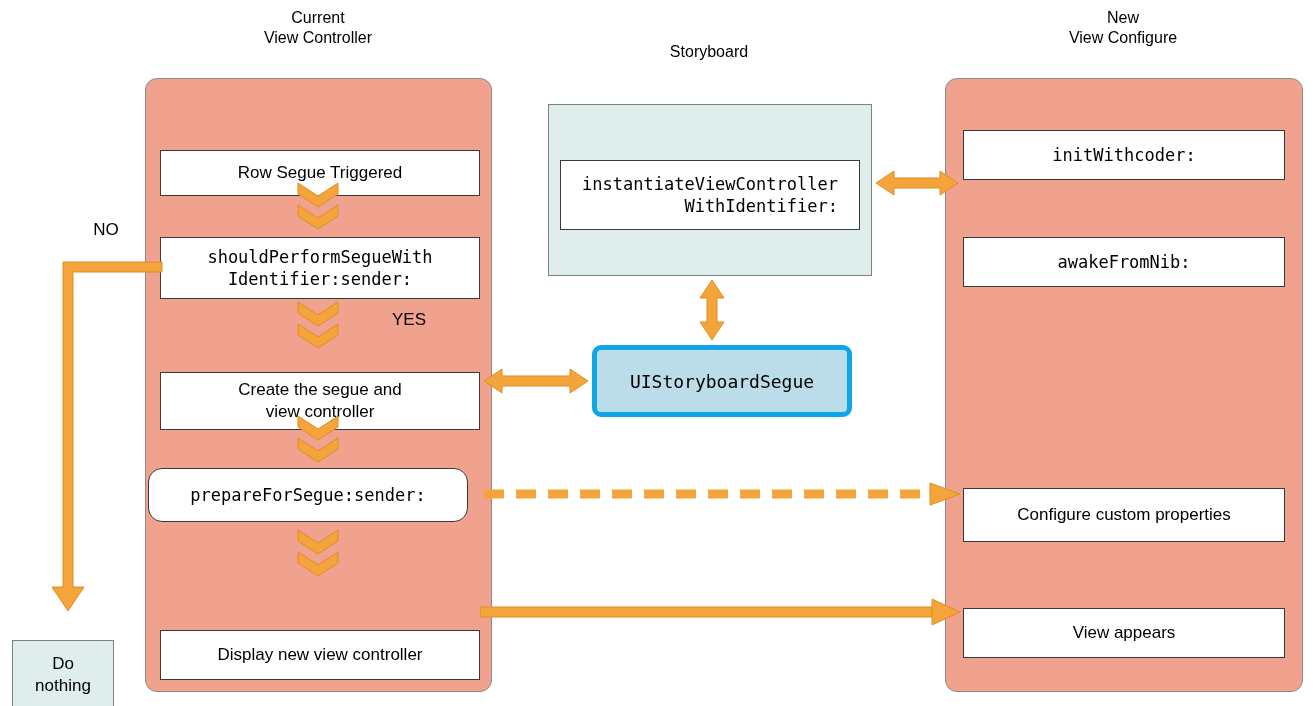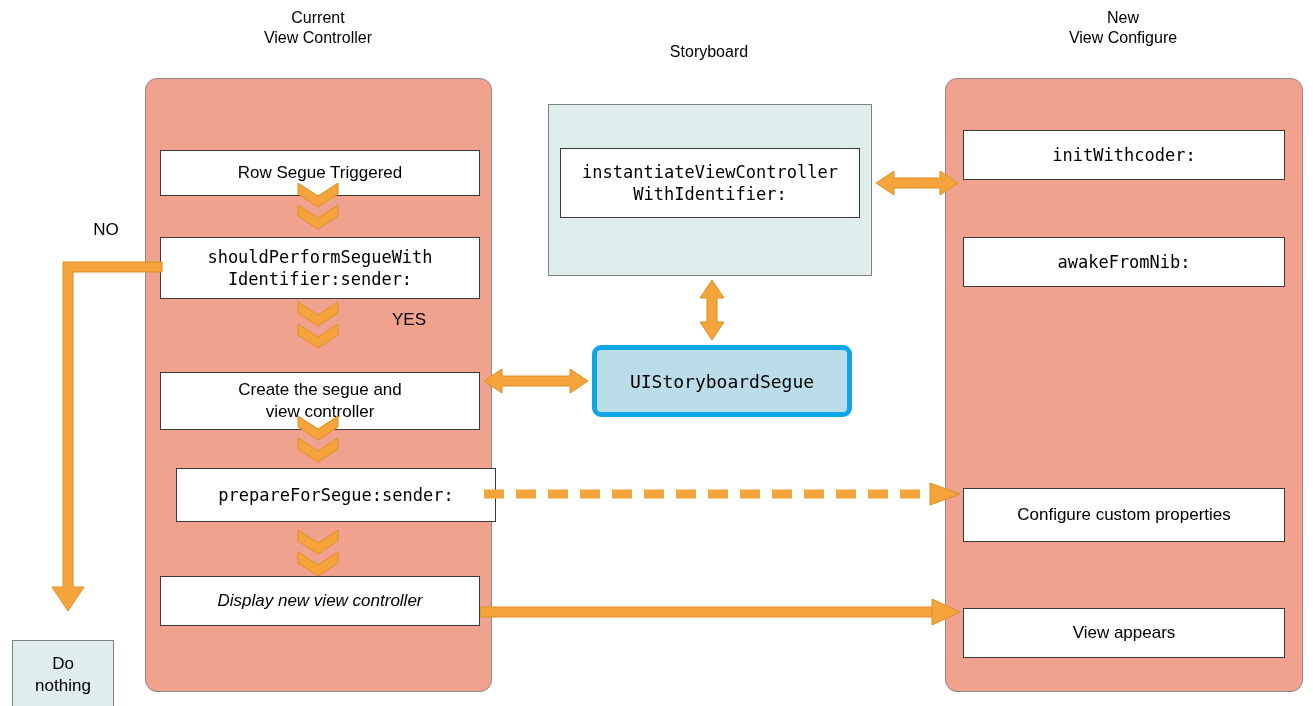--- a/index.html
+++ b/index.html
@@ -67,32 +67,32 @@
   <div class="title" style="left:218px;top:8px;width:200px;">Current
 View Controller</div>
   <div class="title" style="left:609px;top:42px;width:200px;">Storyboard</div>
   <div class="title" style="left:1023px;top:8px;width:200px;">New
 View Configure</div>
 
   <div class="panel" style="left:145px;top:78px;width:345px;height:612px;"></div>
   <div class="panel" style="left:945px;top:78px;width:356px;height:612px;"></div>
 
   <div class="bluebox" style="left:548px;top:104px;width:322px;height:170px;"></div>
-  <div class="wbox mono" style="left:560px;top:148px;width:298px;height:68px;">instantiateViewController
+  <div class="wbox mono" style="left:560px;top:160px;width:298px;height:68px;text-align:right;">instantiateViewController
 WithIdentifier:</div>
 
   <div class="seguebox" style="left:592px;top:345px;width:250px;height:62px;">UIStoryboardSegue</div>
 
   <div class="wbox sans" style="left:160px;top:130px;width:318px;height:44px;">Row Segue Triggered</div>
   <div class="wbox mono" style="left:160px;top:237px;width:318px;height:60px;">shouldPerformSegueWith
 Identifier:sender:</div>
   <div class="wbox sans" style="left:160px;top:352px;width:318px;height:56px;">Create the segue and
 view controller</div>
-  <div class="wbox mono" style="left:176px;top:468px;width:318px;height:52px;">prepareForSegue:sender:</div>
-  <div class="wbox sans" style="left:160px;top:556px;width:318px;height:48px;font-style:italic;">Display new view controller</div>
+  <div class="wbox mono" style="left:148px;top:468px;width:318px;height:52px;border-radius:14px;">prepareForSegue:sender:</div>
+  <div class="wbox sans" style="left:160px;top:610px;width:318px;height:48px;">Display new view controller</div>
 
   <div class="wbox mono" style="left:963px;top:130px;width:320px;height:48px;">initWithcoder:</div>
   <div class="wbox mono" style="left:963px;top:237px;width:320px;height:48px;">awakeFromNib:</div>
   <div class="wbox sans" style="left:963px;top:468px;width:320px;height:52px;">Configure custom properties</div>
   <div class="wbox sans" style="left:963px;top:588px;width:320px;height:48px;">View appears</div>
 
   <div class="bluebox sans" style="left:12px;top:620px;width:100px;height:68px;display:flex;align-items:center;justify-content:center;text-align:center;white-space:pre-line;line-height:1.3;">Do
 nothing</div>
 
   <div class="lbl" style="left:84px;top:220px;width:44px;">NO</div>

